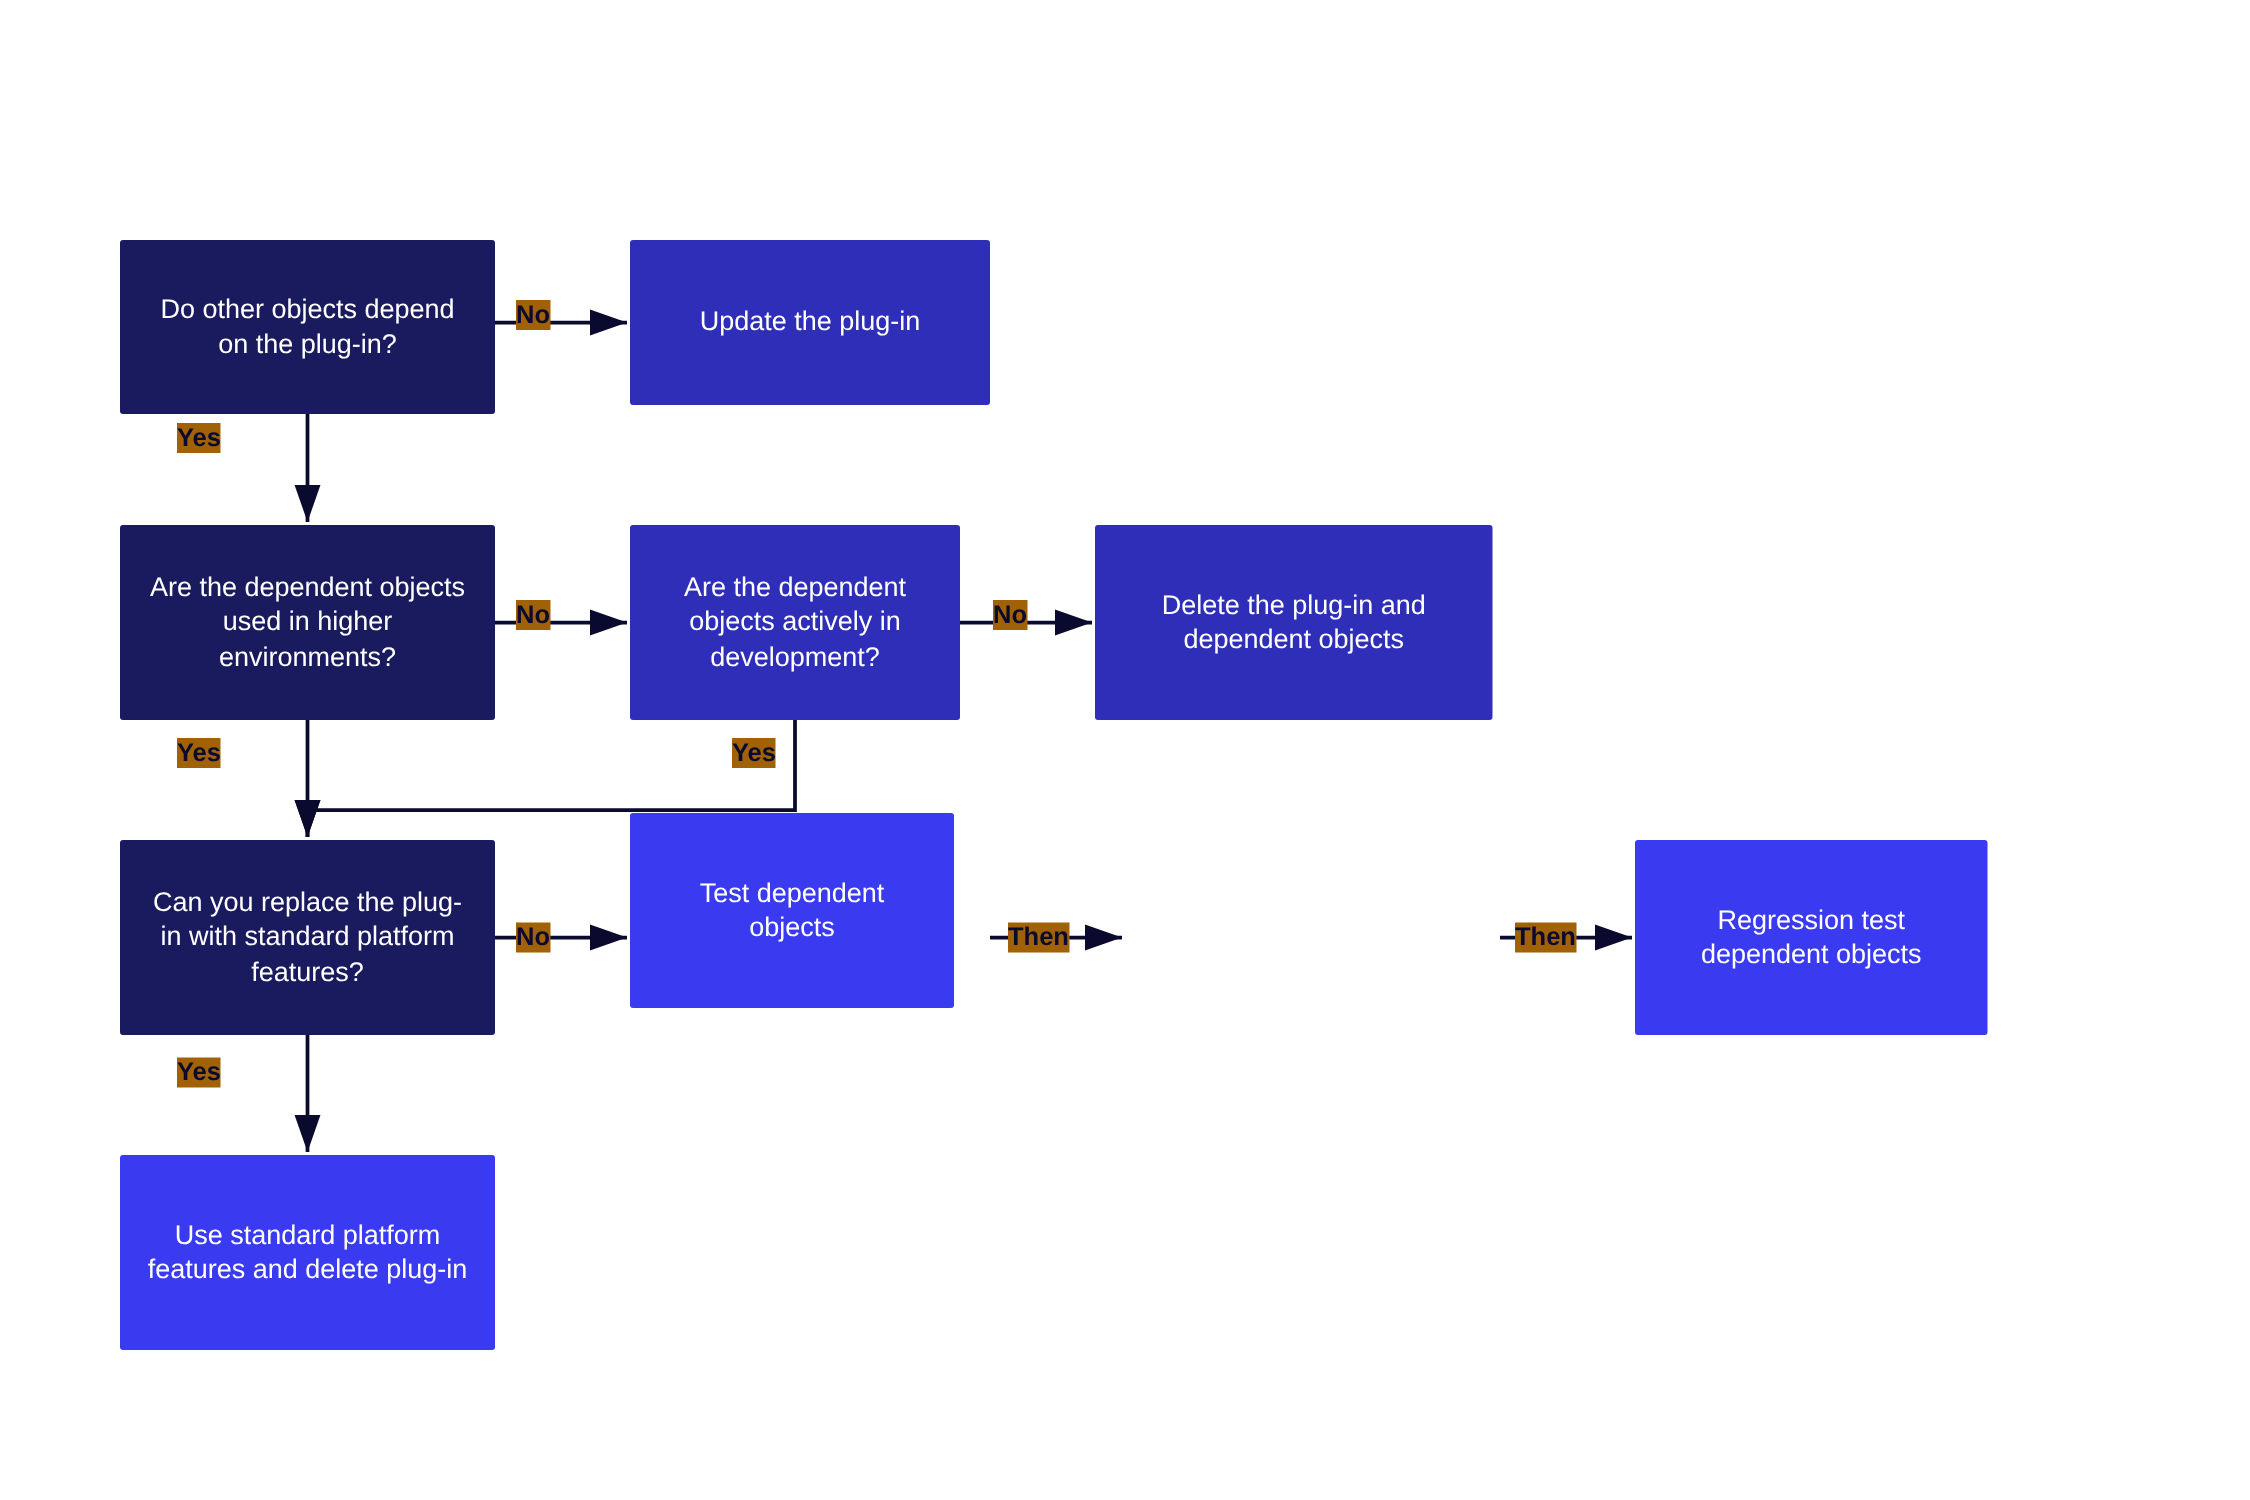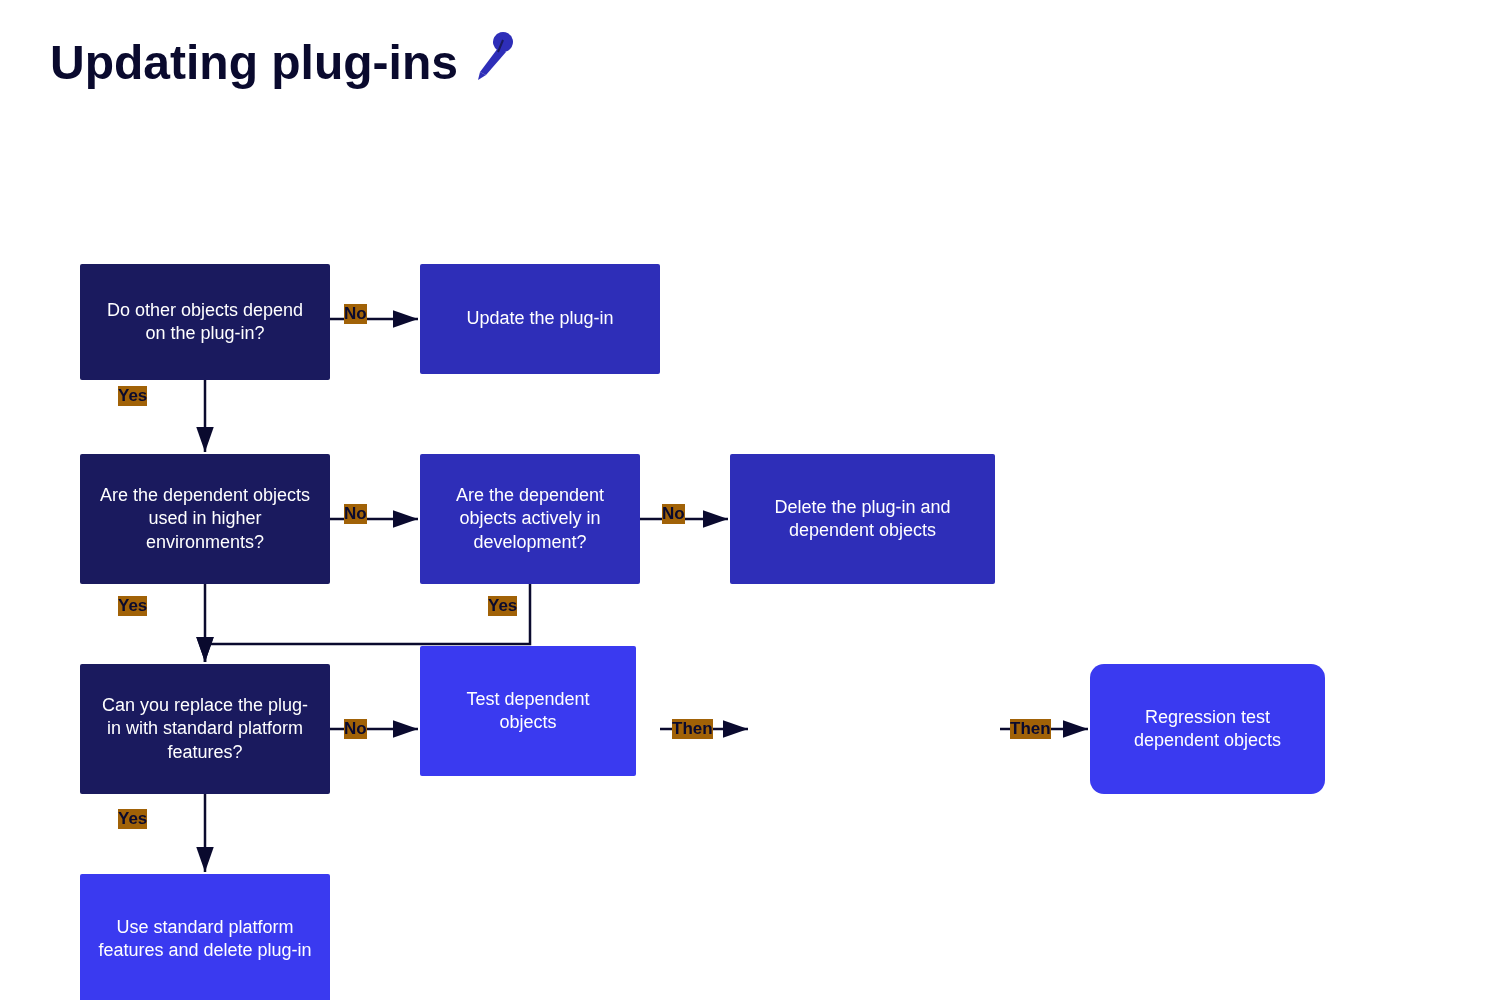--- a/index.html
+++ b/index.html
@@ -88,32 +88,20 @@
       width: 100%;
       height: 100%;
       pointer-events: none;
     }
   </style>
 </head>
 <body>
 
 <div class="page-container">
 
-  <div class="title-area">
-    <span class="title-text">Updating plug-ins</span>
-    <span class="title-icon">
-      
-      <svg width="55" height="55" viewBox="0 0 55 55" fill="none" xmlns="http://www.w3.org/2000/svg">
-        <ellipse cx="35" cy="12" rx="10" ry="10" fill="#2e2eb8" transform="rotate(30 35 12)"></ellipse>
-        <path d="M30 18 L12 42 L18 45 L38 22 Z" fill="#2e2eb8"></path>
-        <path d="M12 42 L10 50 L18 45 Z" fill="#2e2eb8"></path>
-        <line x1="30" y1="22" x2="35" y2="10" stroke="#1a1a5e" stroke-width="2"></line>
-      </svg>
-    </span>
-  </div>
 
   <div class="flowchart">
 
     <svg class="arrows-svg">
 
       <defs>
         <marker id="arrowhead" markerWidth="10" markerHeight="7" refX="10" refY="3.5" orient="auto">
           <polygon points="0 0, 10 3.5, 0 7" fill="#0a0a2e"></polygon>
         </marker>
       </defs>
@@ -161,21 +149,21 @@
 
     <div class="box box-dark" style="top:530px; left:30px; width:250px; height:130px;">
       <span>Can you replace the plug-in with standard platform features?</span>
     </div>
 
     <div class="box box-bright" style="top:512px; left:370px; width:216px; height:130px;">
       <span>Test dependent objects</span>
     </div>
 
 
-    <div class="box box-bright" style="top:530px; left:1040px; width:235px; height:130px;border-radius:14px;">
+    <div class="box box-bright" style="top:530px; left:1040px; width:235px; height:130px;">
       <span>Regression test dependent objects</span>
     </div>
 
     <div class="box box-bright" style="top:740px; left:30px; width:250px; height:130px;">
       <span>Use standard platform features and delete plug-in</span>
     </div>
 
     <span class="arrow-label" style="top:170px; left:294px;">No</span>
 
     <span class="arrow-label" style="top:252px; left:68px;">Yes</span>

